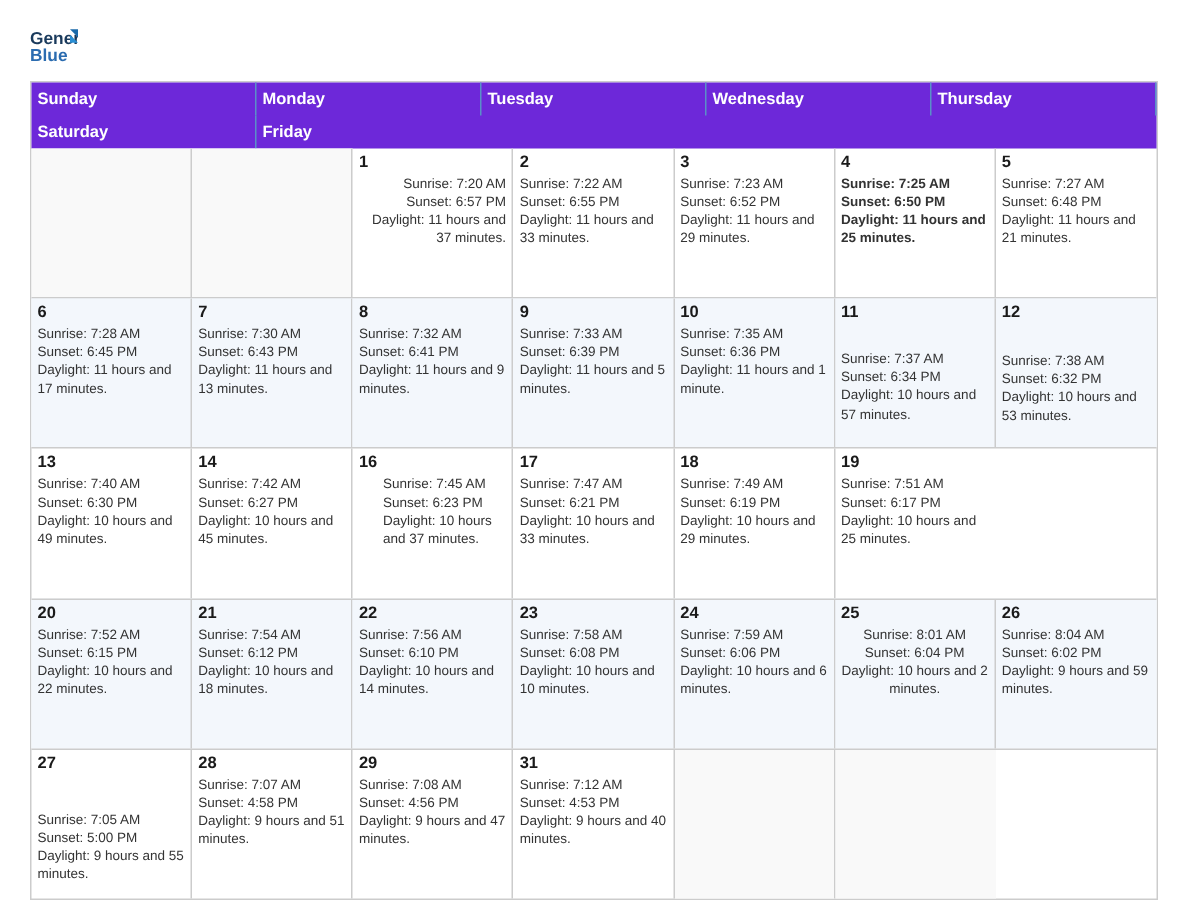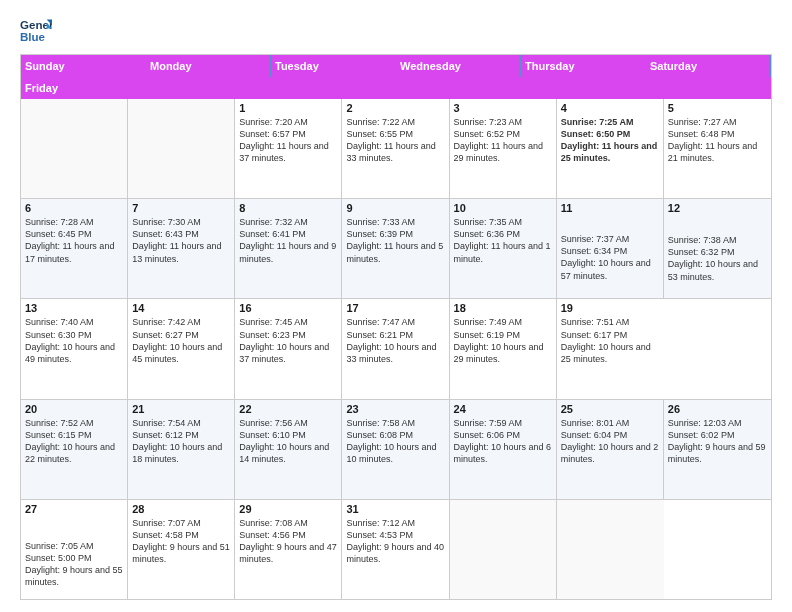--- a/index.html
+++ b/index.html
@@ -46,22 +46,22 @@
       color: #333;
     }
     .calendar {
       flex: 1;
       display: flex;
       flex-direction: column;
       border: 1px solid #ccc;
     }
     .calendar-header {
       display: grid;
-      grid-template-columns: repeat(6, 1fr);
-      background: #d946ef;
+      grid-template-columns: repeat(5, 1fr);
+      background: #6d28d9;
     }
     .calendar-header-cell {
       color: #fff;
       font-size: 11px;
       font-weight: bold;
       padding: 5px 4px;
       text-align: left;
       border-right: 1px solid #5a90c8;
     }
     .calendar-header-cell:last-child { border-right: none; }
@@ -137,21 +137,21 @@
         <div class="calendar-header-cell">Thursday</div>
         <div class="calendar-header-cell">Saturday</div>
         <div class="calendar-header-cell">Friday</div>
       </div>
     <div class="calendar-body">
     <div class="calendar-row">
           <div class="calendar-cell empty-cell"></div>
           <div class="calendar-cell empty-cell"></div>
           <div class="calendar-cell">
             <span class="cell-day">1</span>
-            <div class="cell-info" style="white-space: pre-line;">Sunrise: 7:20 AM
+            <div class="cell-info" style="white-space: pre-line; text-align: right;">Sunrise: 7:20 AM
 Sunset: 6:57 PM
 Daylight: 11 hours and 37 minutes.</div>
           </div>
           <div class="calendar-cell">
             <span class="cell-day">2</span>
             <div class="cell-info" style="white-space: pre-line;">Sunrise: 7:22 AM
 Sunset: 6:55 PM
 Daylight: 11 hours and 33 minutes.</div>
           </div>
           <div class="calendar-cell">
@@ -225,21 +225,21 @@
 Daylight: 10 hours and 49 minutes.</div>
           </div>
           <div class="calendar-cell">
             <span class="cell-day">14</span>
             <div class="cell-info" style="white-space: pre-line;">Sunrise: 7:42 AM
 Sunset: 6:27 PM
 Daylight: 10 hours and 45 minutes.</div>
           </div>
           <div class="calendar-cell">
             <span class="cell-day">16</span>
-            <div class="cell-info" style="white-space: pre-line;">Sunrise: 7:45 AM
+            <div class="cell-info" style="white-space: pre-line; margin-left: 16px;">Sunrise: 7:45 AM
 Sunset: 6:23 PM
 Daylight: 10 hours and 37 minutes.</div>
           </div>
           <div class="calendar-cell">
             <span class="cell-day">17</span>
             <div class="cell-info" style="white-space: pre-line;">Sunrise: 7:47 AM
 Sunset: 6:21 PM
 Daylight: 10 hours and 33 minutes.</div>
           </div>
           <div class="calendar-cell">
@@ -281,27 +281,27 @@
 Daylight: 10 hours and 10 minutes.</div>
           </div>
           <div class="calendar-cell">
             <span class="cell-day">24</span>
             <div class="cell-info" style="white-space: pre-line;">Sunrise: 7:59 AM
 Sunset: 6:06 PM
 Daylight: 10 hours and 6 minutes.</div>
           </div>
           <div class="calendar-cell">
             <span class="cell-day">25</span>
-            <div class="cell-info" style="white-space: pre-line;">Sunrise: 8:01 AM
+            <div class="cell-info" style="white-space: pre-line; text-align: center;">Sunrise: 8:01 AM
 Sunset: 6:04 PM
 Daylight: 10 hours and 2 minutes.</div>
           </div>
           <div class="calendar-cell">
             <span class="cell-day">26</span>
-            <div class="cell-info" style="white-space: pre-line;">Sunrise: 12:03 AM
+            <div class="cell-info" style="white-space: pre-line;">Sunrise: 8:04 AM
 Sunset: 6:02 PM
 Daylight: 9 hours and 59 minutes.</div>
           </div>
         </div>
         <div class="calendar-row">
           <div class="calendar-cell">
             <span class="cell-day">27</span>
             <div class="cell-info" style="white-space: pre-line; margin-top: 25px;">Sunrise: 7:05 AM
 Sunset: 5:00 PM
 Daylight: 9 hours and 55 minutes.</div>

